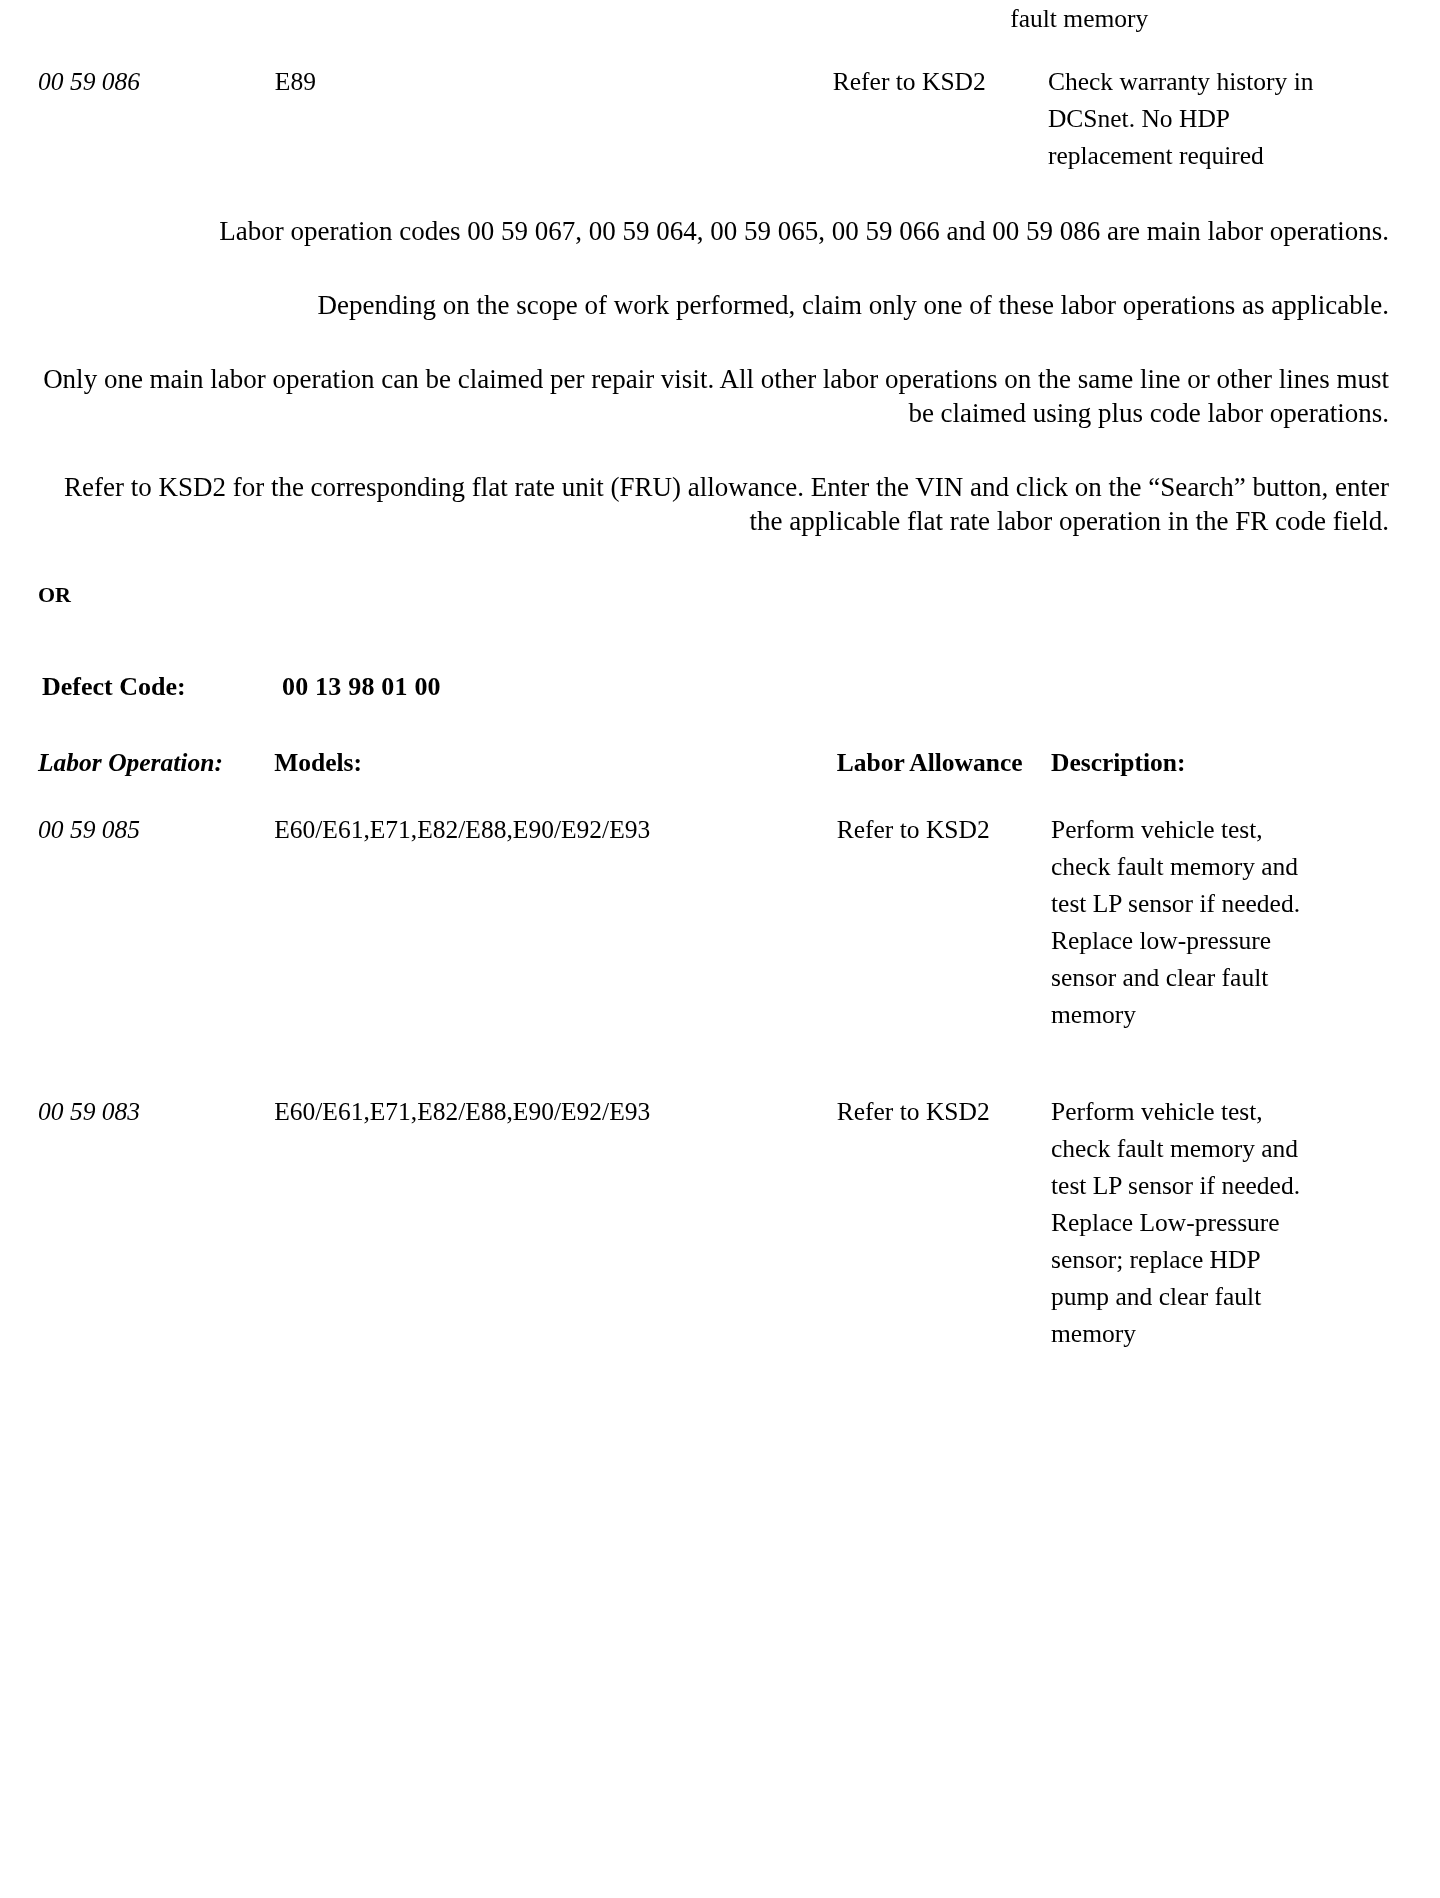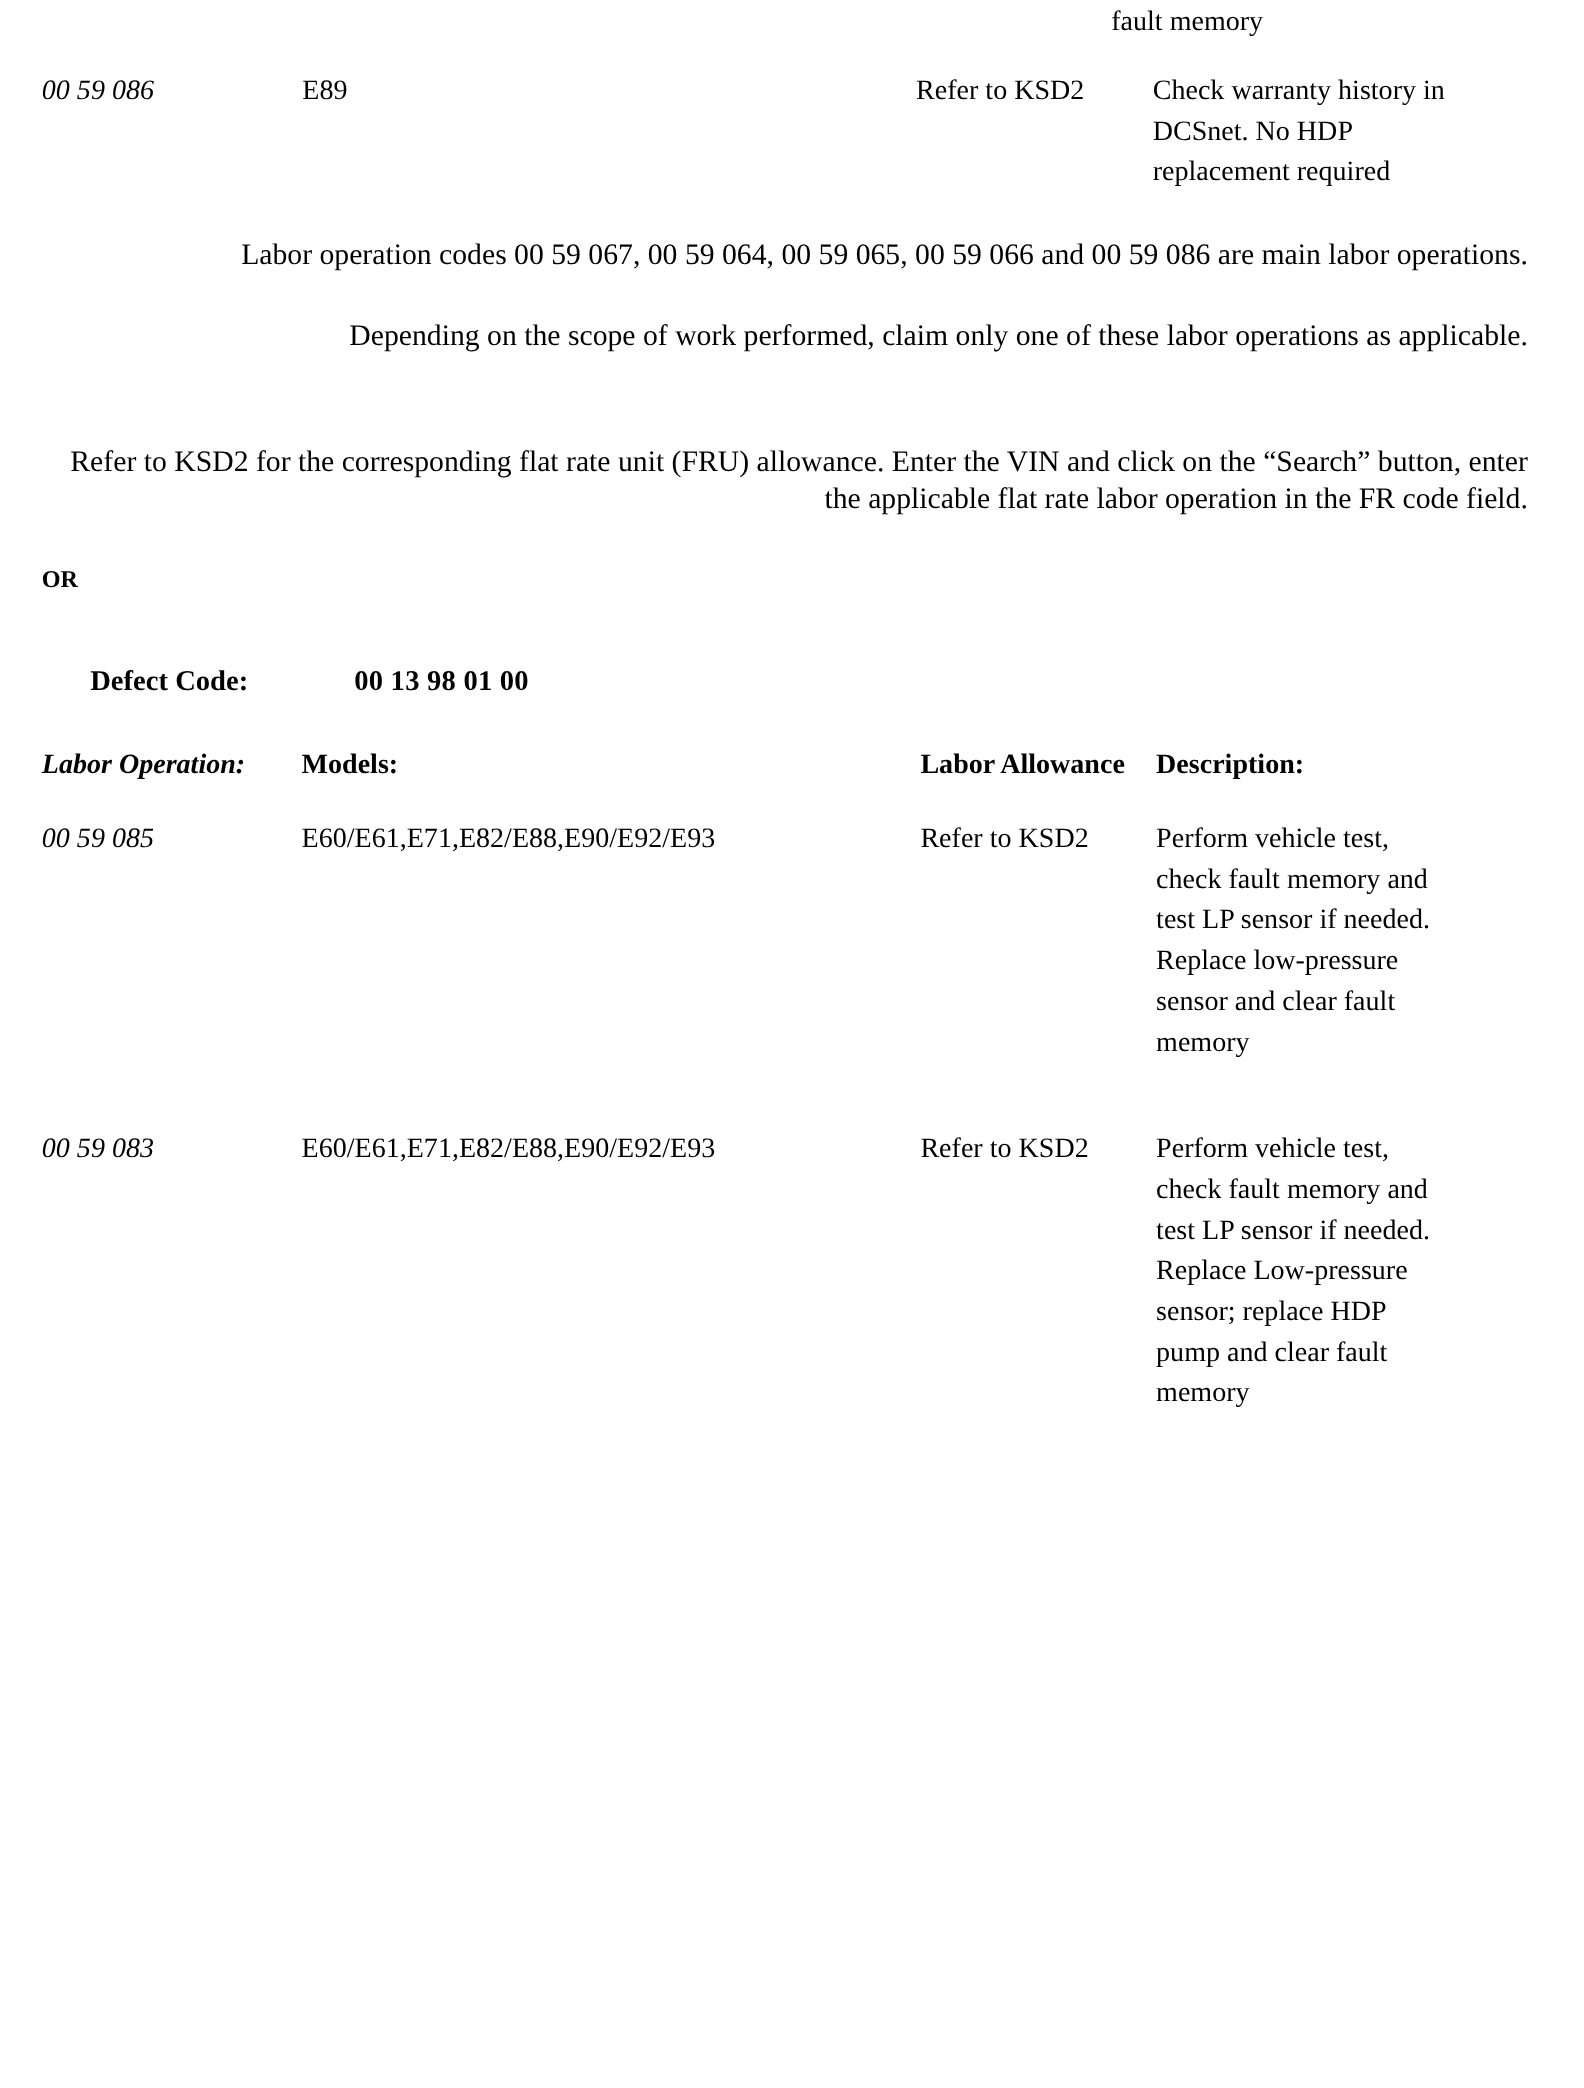--- a/index.html
+++ b/index.html
@@ -65,21 +65,21 @@
     line-height: 34px;
   }
 
   .defect {
     margin: 0 0 0 42px;
     font-size: 26px;
     font-weight: bold;
     line-height: 34px;
     display: flex;
   }
-  .defect .dlabel { width: 240px; margin-left: 40px; }
+  .defect .dlabel { width: 240px; }
   .defect .dvalue { letter-spacing: 0.2px; }
 
   .top-fragment {
     margin: 0;
     padding: 14px 0 0 0;
   }
   .top-fragment td { line-height: 37px; }
 </style>
 </head>
 <body>
@@ -113,20 +113,21 @@
   <div class="gap-md"></div>
 
   <p class="para">Labor operation codes 00 59 067, 00 59 064, 00 59 065, 00 59 066 and 00 59 086 are main labor operations.</p>
 
   <div class="gap-md"></div>
 
   <p class="para">Depending on the scope of work performed, claim only one of these labor operations as applicable.</p>
 
   <div class="gap-md"></div>
 
+  <p class="para">Only one main labor operation can be claimed per repair visit. All other labor operations on the same line or other lines must be claimed using plus code labor operations.</p>
 
   <div class="gap-md"></div>
 
   <p class="para">Refer to KSD2 for the corresponding flat rate unit (FRU) allowance. Enter the VIN and click on the “Search” button, enter the applicable flat rate labor operation in the FR code field.</p>
 
   <div class="gap-md"></div>
 
   <div class="or-line">OR</div>
 
   <div class="gap-lg"></div>

